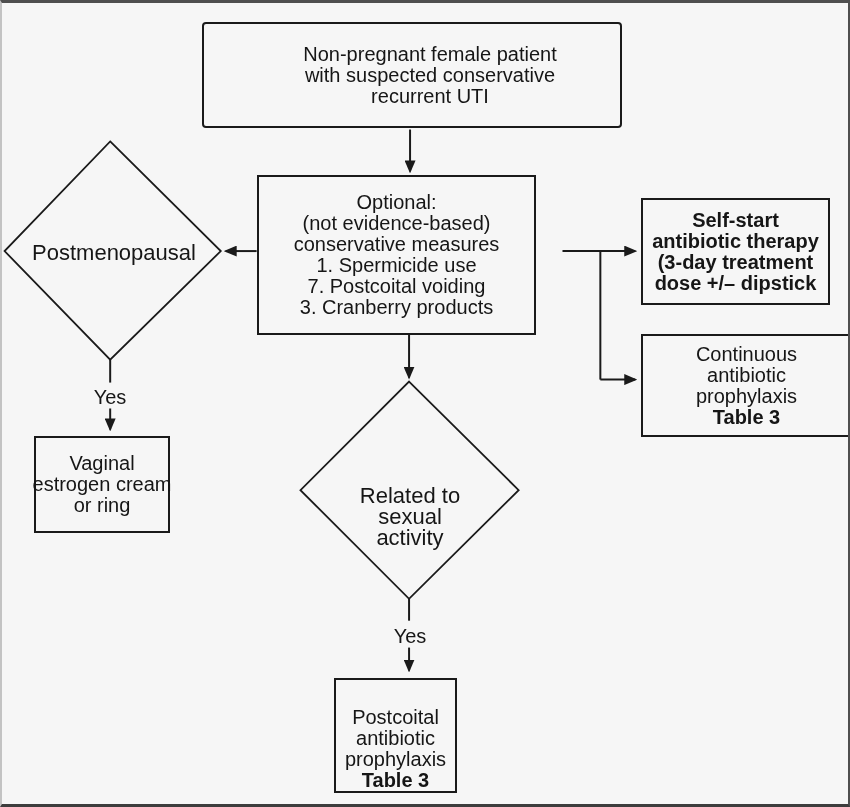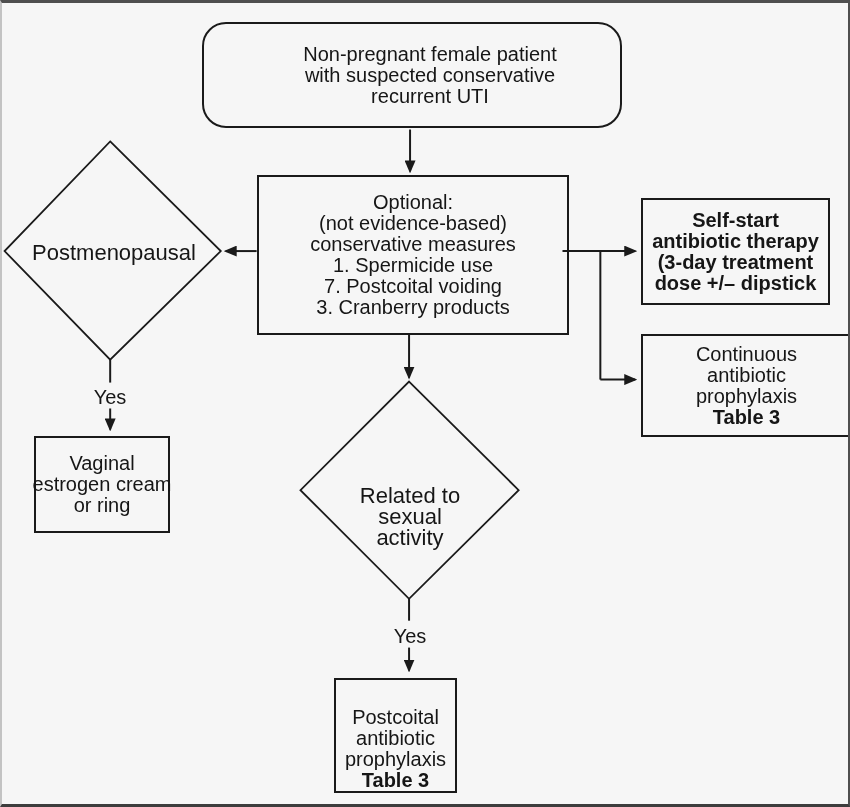--- a/index.html
+++ b/index.html
@@ -27,21 +27,21 @@
     border: 2px solid #1a1a1a;
     background: transparent;
     display: flex;
     flex-direction: column;
     justify-content: center;
     align-items: center;
     text-align: center;
     font-size: 20px;
     line-height: 21px;
   }
-  .node.rounded { border-radius: 24px; padding-left: 36px; }
+  .node.rounded { border-radius: 4px; padding-left: 36px; }
   .node span { display: block; white-space: nowrap; }
   .diamond-label {
     position: absolute;
     display: flex;
     flex-direction: column;
     justify-content: center;
     align-items: center;
     text-align: center;
     font-size: 22px;
     line-height: 21px;
@@ -84,21 +84,21 @@
     <line x1="408" y1="598" x2="408" y2="620" stroke-width="2"></line>
     <line x1="408" y1="647" x2="408" y2="670" stroke-width="2" marker-end="url(#arrow)"></line>
   </svg>
 
   <div class="node rounded" style="left:200px; top:19px; width:420px; height:106px;">
     <span>Non-pregnant female patient</span>
     <span>with suspected conservative</span>
     <span>recurrent UTI</span>
   </div>
 
-  <div class="node" style="left:255px; top:172px; width:312px; height:160px;">
+  <div class="node" style="left:255px; top:172px; width:279px; height:160px;">
     <span>Optional:</span>
     <span>(not evidence-based)</span>
     <span>conservative measures</span>
     <span>1. Spermicide use</span>
     <span>7. Postcoital voiding</span>
     <span>3. Cranberry products</span>
   </div>
 
   <div class="diamond-label" style="left:22px; top:238px; width:180px; height:22px;">
     <span>Postmenopausal</span>

